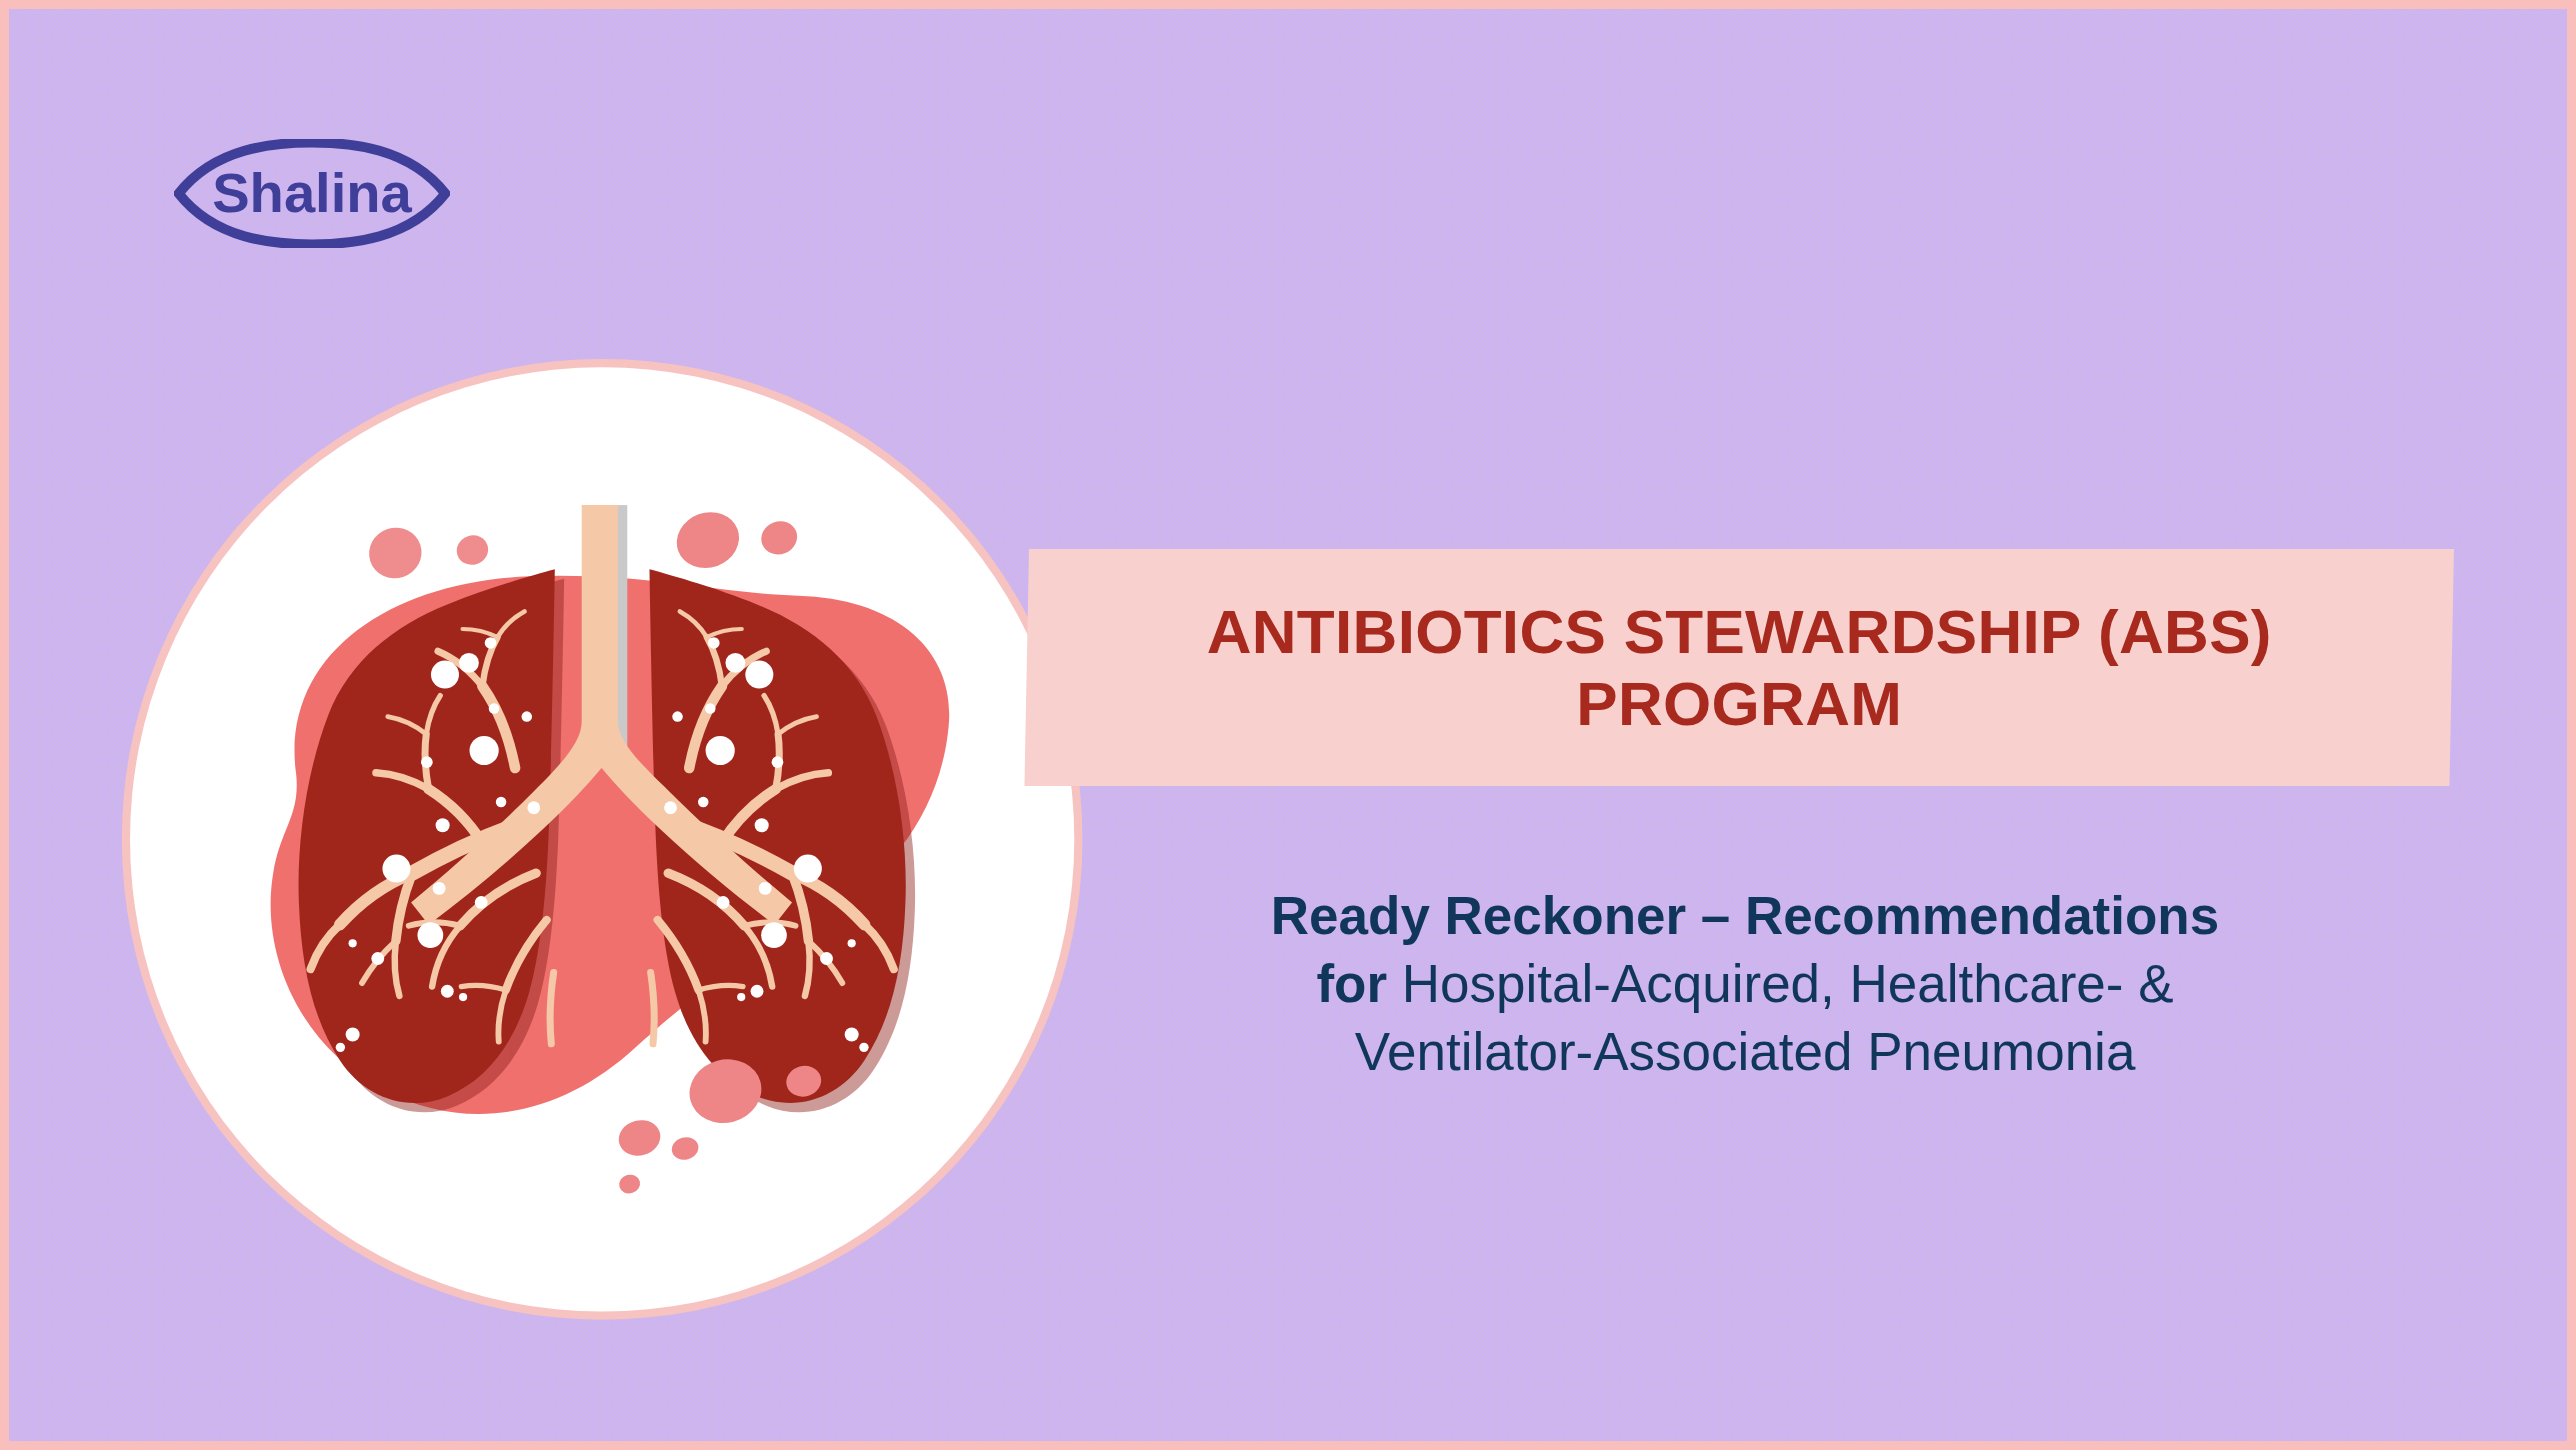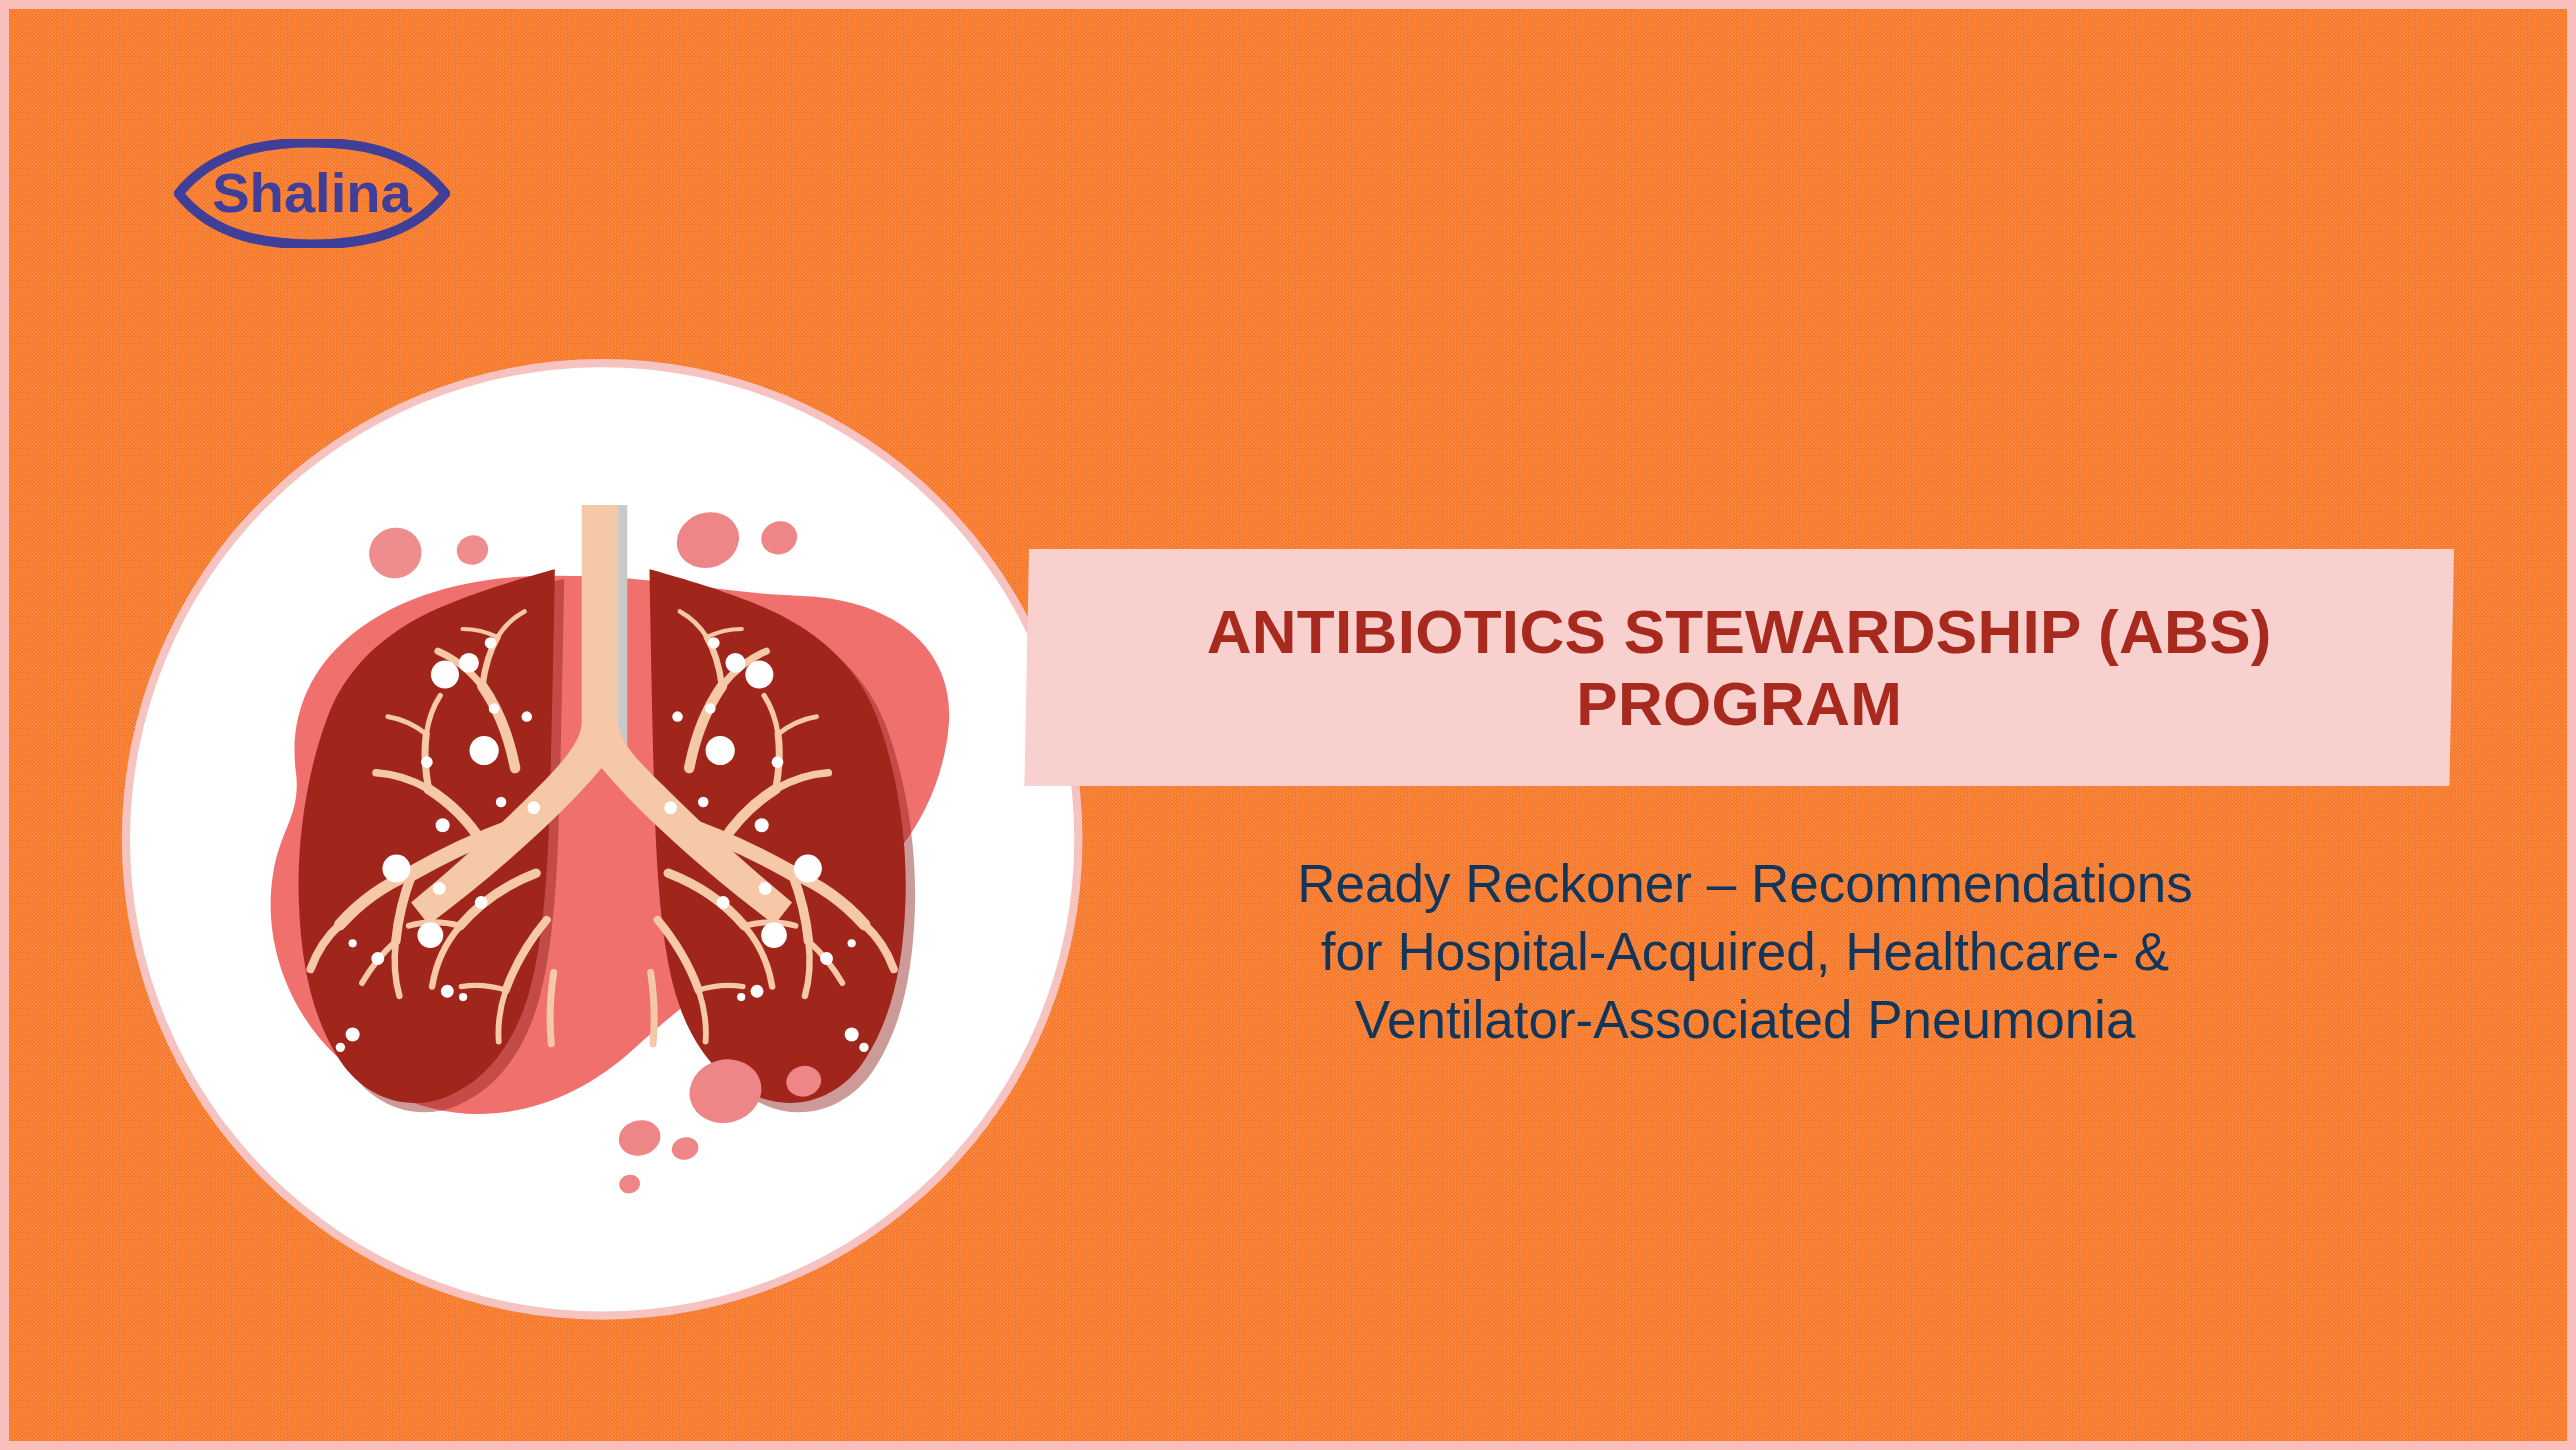--- a/index.html
+++ b/index.html
@@ -8,21 +8,21 @@
     width:2576px; height:1451px;
     overflow:hidden;
     font-family:"Liberation Sans", sans-serif;
   }
 
   
   .slide{
     position:relative;
     width:2576px;
     height:1450px;
-    background:#f97316;
+    background:#c4b5fd;
     overflow:hidden;
   }
 
   
   .bg-texture{
     position:absolute; inset:0;
     background-image:
       linear-gradient(45deg, rgba(244,180,176,.55) 25%, transparent 25%, transparent 75%, rgba(244,180,176,.55) 75%),
       linear-gradient(45deg, rgba(244,180,176,.55) 25%, transparent 25%, transparent 75%, rgba(244,180,176,.55) 75%);
     background-size:3.5px 3.5px;
@@ -85,21 +85,21 @@
     left:1099px; top:850px;
     width:1292px;
     text-align:center;
     color:#11365c;
     font-size:53px;
     line-height:1.28;
     z-index:2;
   }
   .subtitle .ln{ display:block; white-space:pre; }
   .subtitle .bold{ font-weight:normal; }
-  .subtitle .reg{ font-weight:normal; }
+  .subtitle .reg{ font-weight:bold;margin-top:32px; }
 </style>
 </head>
 <body>
 
 <div class="slide">
 
   <div class="bg-texture"></div>
 
   <div class="edge top"></div>
   <div class="edge bottom"></div>

